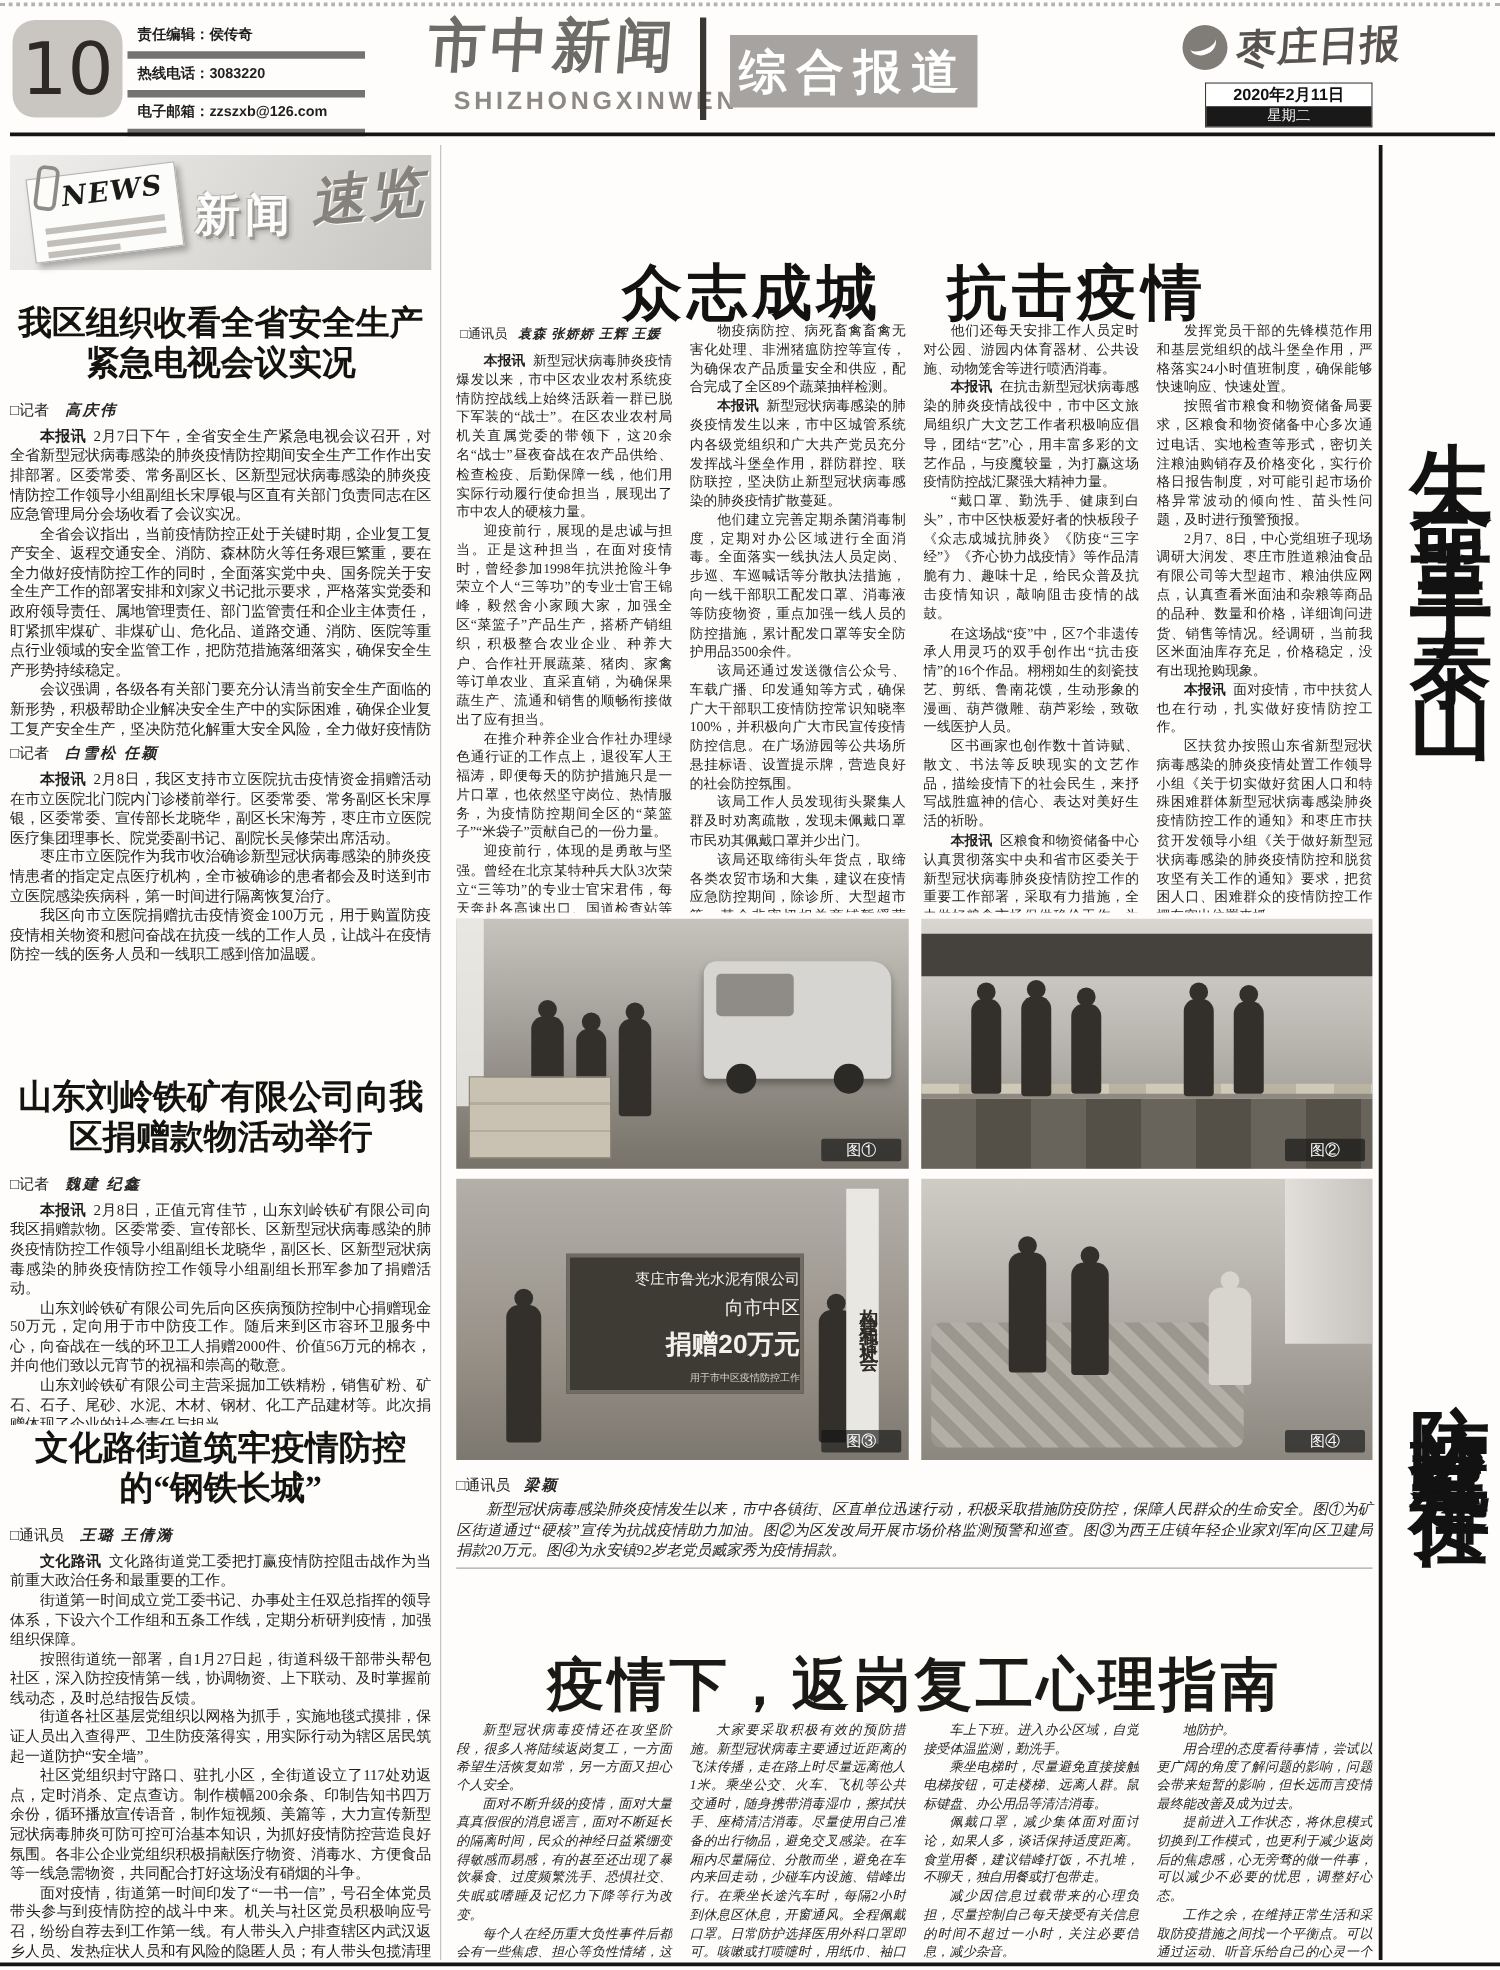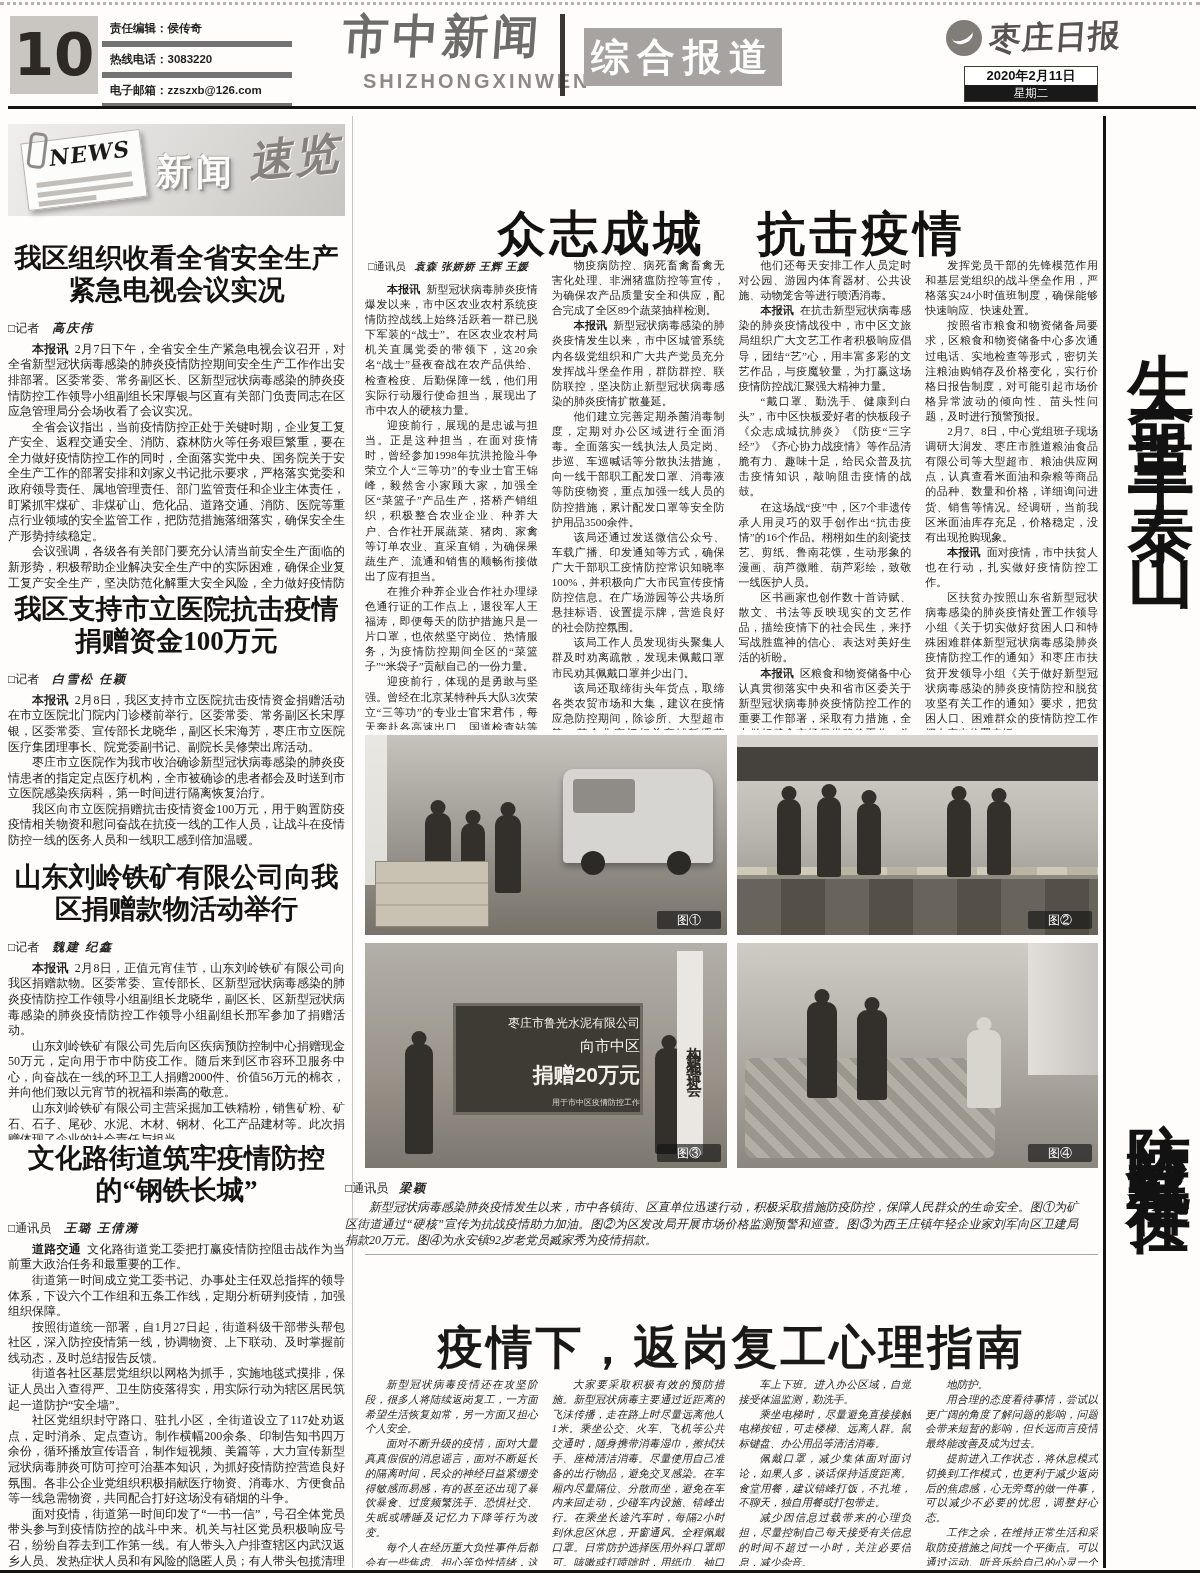--- a/index.html
+++ b/index.html
@@ -3,21 +3,21 @@
 <meta charset="utf-8">
 <style>
   html,body{margin:0;padding:0;background:#e9e7e4;}
   .page{position:relative;width:1200px;height:1576px;background:#fffdfb;
         font-family:"Liberation Serif",serif;color:#1c1c1c;overflow:hidden;margin:0 auto;}
   .top-edge{position:absolute;top:2px;left:0;width:100%;border-top:3px dotted #b5b2ae;}
 
   
   .pg-num{position:absolute;left:10px;top:16px;width:88px;height:78px;background:#c9c6c2;
           display:flex;align-items:center;justify-content:center;
-          font-family:"DejaVu Sans",sans-serif;font-weight:bold;font-size:58px;color:#2e2924;}
+          font-family:"DejaVu Sans",sans-serif;font-weight:normal;font-size:58px;color:#2e2924;border-radius:18px;}
   .hd-info{position:absolute;left:102px;top:16px;width:190px;height:78px;
            font-family:"Liberation Sans",sans-serif;font-weight:bold;font-size:11.5px;color:#1f1f1f;}
   .hd-info .row{height:25px;line-height:25px;border-bottom:6px solid #737373;padding-left:8px;white-space:nowrap;}
   .masthead{position:absolute;left:335px;top:6px;width:215px;text-align:center;}
   .masthead .cn{font-family:"DejaVu Serif",serif;font-weight:bold;font-size:46px;color:#6e6c68;
                 letter-spacing:4px;transform:skewX(-4deg);}
   .masthead .en{margin-top:2px;font-family:"Liberation Sans",sans-serif;font-weight:bold;
                 font-size:20px;color:#8d8a86;letter-spacing:3px;margin-left:28px;}
   .hd-divider{position:absolute;left:560px;top:14px;width:5px;height:82px;background:#3a3733;}
   .section-label{position:absolute;left:584px;top:28px;width:198px;height:58px;background:#a6a3a0;
@@ -110,21 +110,21 @@
   .p3-sign .s3{font-size:21px;font-weight:bold;margin-top:5px;}
   .p3-sign .s4{font-size:8px;margin-top:8px;color:#d8d5cf;}
   .p3-banner{position:absolute;right:24px;top:8px;height:204px;width:26px;background:#e9e7e2;
              color:#2e2b27;writing-mode:vertical-rl;font-size:15px;font-weight:bold;
              letter-spacing:7px;text-align:center;padding-top:6px;box-sizing:border-box;}
   .sofa{position:absolute;left:8px;bottom:10px;width:250px;height:100px;border-radius:8px;
         background:repeating-linear-gradient(45deg,#9b968e 0 9px,#b3aea6 9px 18px);}
   .curtain{position:absolute;right:0;top:0;width:70px;height:132px;background:linear-gradient(90deg,#e2dfda,#c6c3be);}
 
   
-  .photo-cap{position:absolute;left:345px;top:1180px;width:733px;}
+  .photo-cap{position:absolute;left:365px;top:1180px;width:733px;}
   .cap-byline{font-size:12px;color:#262626;margin-bottom:2px;}
   .cap-byline .names{font-style:italic;font-weight:bold;margin-left:8px;letter-spacing:2px;}
   .cap-text{font-size:12px;font-style:italic;line-height:16.5px;text-align:justify;color:#242424;text-indent:2em;margin:0;}
   .cap-rule{position:absolute;left:365px;top:1254px;width:733px;height:1px;background:#a9a6a2;}
 
   
   .guide-headline{position:absolute;left:365px;top:1286px;width:733px;text-align:center;
                   font-family:"DejaVu Sans",sans-serif;font-weight:bold;font-size:46px;
                   letter-spacing:3px;color:#1b1916;}
   .gcols{position:absolute;left:365px;top:1378px;width:733px;height:188px;display:flex;gap:14px;}
@@ -190,21 +190,20 @@
     </div>
     <div class="body">
 
     <p class="para"><b class="lead">本报讯</b><span>2月7日下午，全省安全生产紧急电视会议召开，对全省新型冠状病毒感染的肺炎疫情防控期间安全生产工作作出安排部署。区委常委、常务副区长、区新型冠状病毒感染的肺炎疫情防控工作领导小组副组长宋厚银与区直有关部门负责同志在区应急管理局分会场收看了会议实况。</span></p>
         <p class="para"><span>全省会议指出，当前疫情防控正处于关键时期，企业复工复产安全、返程交通安全、消防、森林防火等任务艰巨繁重，要在全力做好疫情防控工作的同时，全面落实党中央、国务院关于安全生产工作的部署安排和刘家义书记批示要求，严格落实党委和政府领导责任、属地管理责任、部门监管责任和企业主体责任，盯紧抓牢煤矿、非煤矿山、危化品、道路交通、消防、医院等重点行业领域的安全监管工作，把防范措施落细落实，确保安全生产形势持续稳定。</span></p>
         <p class="para"><span>会议强调，各级各有关部门要充分认清当前安全生产面临的新形势，积极帮助企业解决安全生产中的实际困难，确保企业复工复产安全生产，坚决防范化解重大安全风险，全力做好疫情防控重点单位安全服务，切实做好应急准备工作，为打赢疫情防控阻击战创造良好安全环境。</span></p>
       </div>
   </section>
 
   <section class="larticle la2">
-    <h2 class="ltitle">我区支持市立医院抗击疫情捐赠资金100万元</h2>
     <div class="byline">
       <span>□记者</span>
       <span class="names">白雪松 任颖</span>
     </div>
     <div class="body">
 
     <p class="para"><b class="lead">本报讯</b><span>2月8日，我区支持市立医院抗击疫情资金捐赠活动在市立医院北门院内门诊楼前举行。区委常委、常务副区长宋厚银，区委常委、宣传部长龙晓华，副区长宋海芳，枣庄市立医院医疗集团理事长、院党委副书记、副院长吴修荣出席活动。</span></p>
         <p class="para"><span>枣庄市立医院作为我市收治确诊新型冠状病毒感染的肺炎疫情患者的指定定点医疗机构，全市被确诊的患者都会及时送到市立医院感染疾病科，第一时间进行隔离恢复治疗。</span></p>
         <p class="para"><span>我区向市立医院捐赠抗击疫情资金100万元，用于购置防疫疫情相关物资和慰问奋战在抗疫一线的工作人员，让战斗在疫情防控一线的医务人员和一线职工感到倍加温暖。</span></p>
       </div>
@@ -225,21 +224,21 @@
   </section>
 
   <section class="larticle la4">
     <h2 class="ltitle">文化路街道筑牢疫情防控的“钢铁长城”</h2>
     <div class="byline">
       <span>□通讯员</span>
       <span class="names">王璐 王倩漪</span>
     </div>
     <div class="body">
 
-    <p class="para"><b class="lead">道路交通</b><span>文化路街道党工委把打赢疫情防控阻击战作为当前重大政治任务和最重要的工作。</span></p>
+    <p class="para"><b class="lead">文化路讯</b><span>文化路街道党工委把打赢疫情防控阻击战作为当前重大政治任务和最重要的工作。</span></p>
         <p class="para"><span>街道第一时间成立党工委书记、办事处主任双总指挥的领导体系，下设六个工作组和五条工作线，定期分析研判疫情，加强组织保障。</span></p>
         <p class="para"><span>按照街道统一部署，自1月27日起，街道科级干部带头帮包社区，深入防控疫情第一线，协调物资、上下联动、及时掌握前线动态，及时总结报告反馈。</span></p>
         <p class="para"><span>街道各社区基层党组织以网格为抓手，实施地毯式摸排，保证人员出入查得严、卫生防疫落得实，用实际行动为辖区居民筑起一道防护“安全墙”。</span></p>
         <p class="para"><span>社区党组织封守路口、驻扎小区，全街道设立了117处劝返点，定时消杀、定点查访。制作横幅200余条、印制告知书四万余份，循环播放宣传语音，制作短视频、美篇等，大力宣传新型冠状病毒肺炎可防可控可治基本知识，为抓好疫情防控营造良好氛围。各非公企业党组织积极捐献医疗物资、消毒水、方便食品等一线急需物资，共同配合打好这场没有硝烟的斗争。</span></p>
         <p class="para"><span>面对疫情，街道第一时间印发了“一书一信”，号召全体党员带头参与到疫情防控的战斗中来。机关与社区党员积极响应号召，纷纷自荐去到工作第一线。有人带头入户排查辖区内武汉返乡人员、发热症状人员和有风险的隐匿人员；有人带头包揽清理公共卫生死角、按时消杀工作。退休党员也积极应召，在防疫一线做着自己力所能及的工作，如帮助规劝居民取消聚集性私人活动、减少外出，主动报名成为社区志愿者在小区门口值守，带头科普卫生知识、抵制谣言等，成为社区做好居民安抚劝阻工作过程中不可或缺的力量。</span></p>
       </div>
   </section>
 
   <h1 class="main-headline">众志成城　抗击疫情</h1>
   <div class="main-byline">

